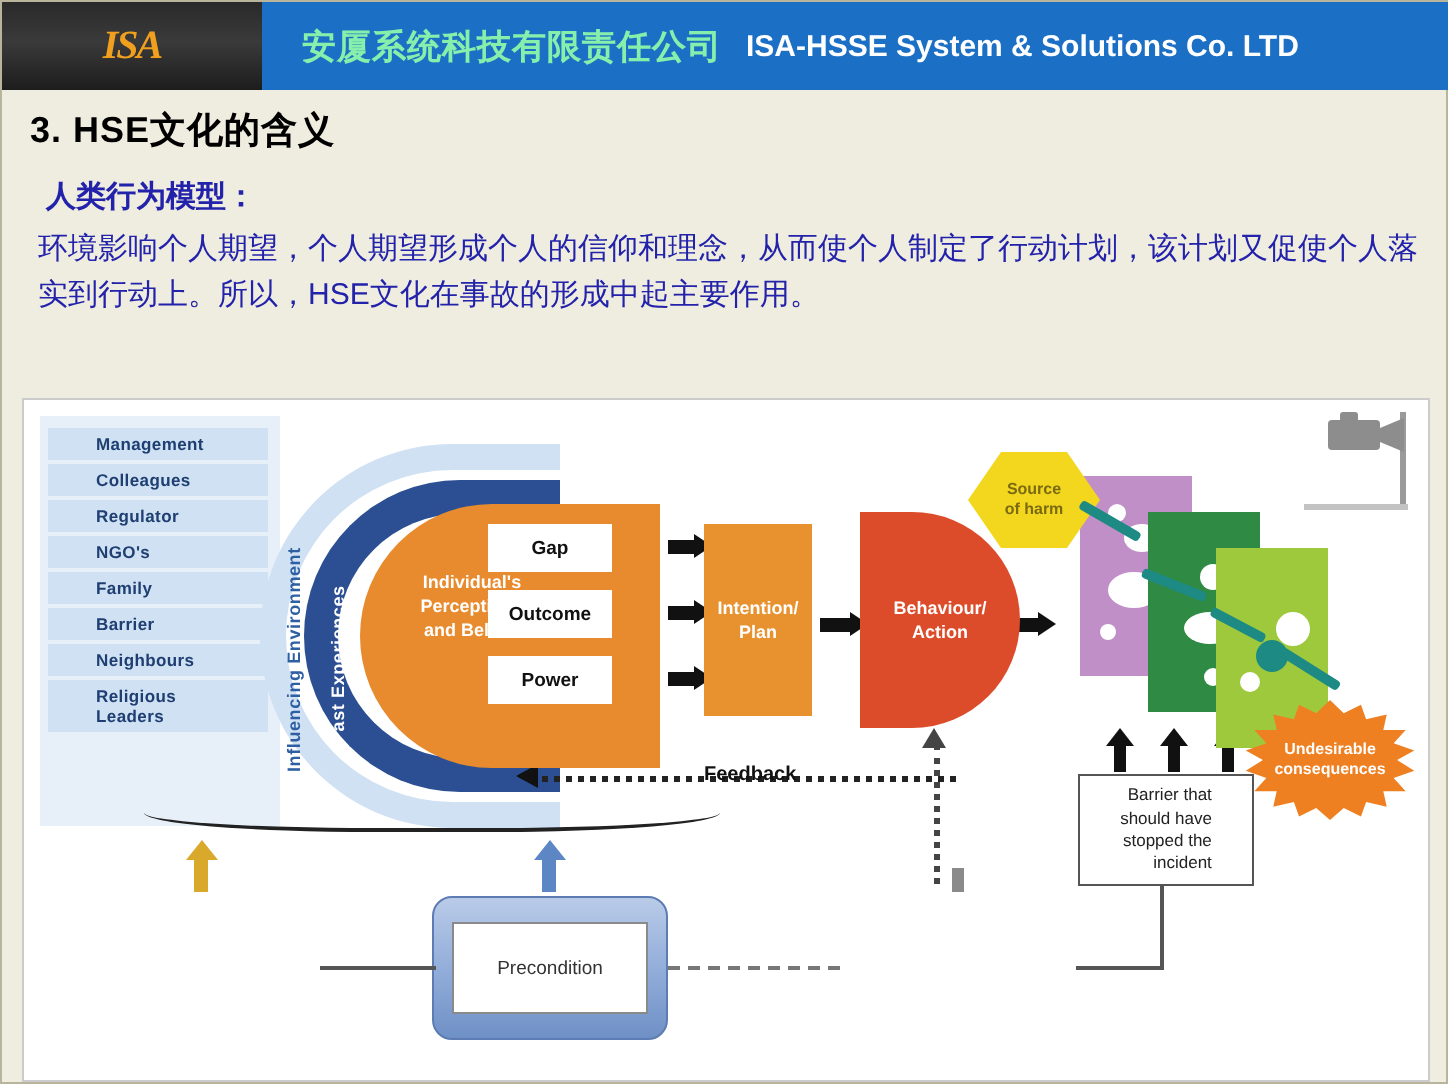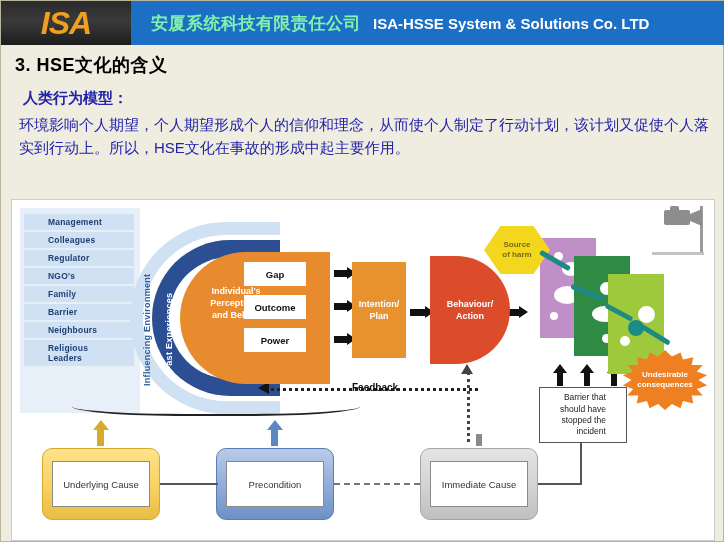--- a/index.html
+++ b/index.html
@@ -22,23 +22,23 @@
     width: 724px; height: 44px;
     display: flex; align-items: stretch;
   }
   #logo-area {
     width: 130px; height: 44px;
     background: linear-gradient(180deg,#2a2a2a 0%,#3a3a3a 45%,#1d1d1d 100%);
     display: flex; align-items: center; justify-content: center;
     position: relative;
   }
   #logo-text {
-    font-family: Liberation Sans, sans-serif;
+    font-family: Liberation Serif, serif;
     font-style: italic; font-weight: 900;
-    font-size: 32px; letter-spacing: -1px;
+    font-size: 20px; letter-spacing: -1px;
     color: #f0a01e;
     transform: skewX(-6px);
   }
   #title-bar {
     flex: 1; height: 44px;
     background: #1b6fc4;
     display: flex; align-items: center;
     padding-left: 20px;
     white-space: nowrap;
     overflow: hidden;
@@ -457,28 +457,22 @@
     <div class="abs" id="feedback-label">Feedback</div>
     <div class="abs" id="fb-curve"></div>
 
     <div class="abs" id="riser"></div>
     <div class="abs" id="riser-head"></div>
 
     <div class="gold-up" id="gu1"></div>
     <div class="blue-up" id="bu1"></div>
     <div class="abs" id="gray-up"></div>
 
-    <div class="cause" id="underlying">
-      <div class="cause-inner">Underlying Cause</div>
-    </div>
     <div class="cause" id="precondition">
       <div class="cause-inner">Precondition</div>
-    </div>
-    <div class="cause" id="immediate">
-      <div class="cause-inner">Immediate Cause</div>
     </div>
 
     <div class="connector" id="c1"></div>
     <div class="connector" id="c2"></div>
     <div class="connector" id="c3"></div>
     <div class="connector" id="c4"></div>
 
   </div>
 </div>
 

